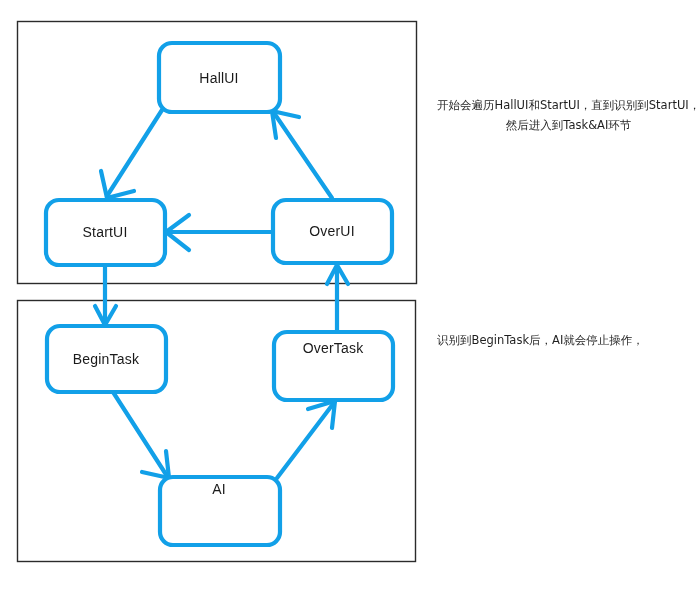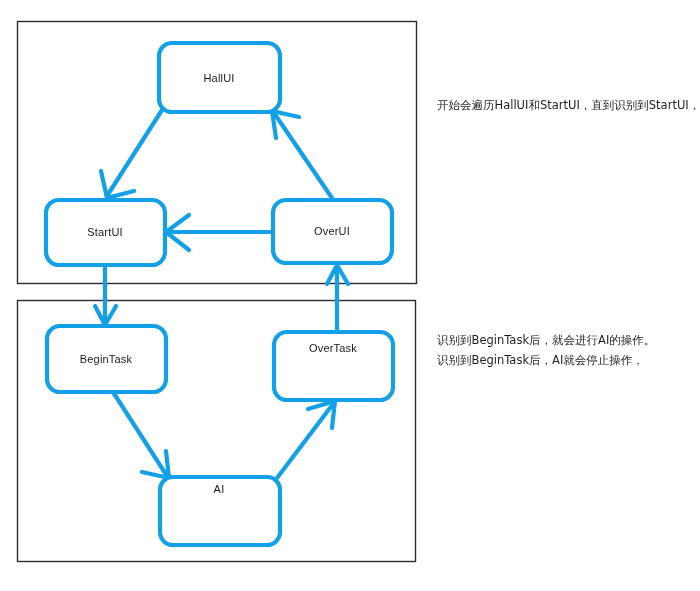--- a/index.html
+++ b/index.html
@@ -36,21 +36,21 @@
     position: absolute;
     left: 0;
     top: 0;
     width: 700px;
     height: 591px;
     pointer-events: none;
   }
 
   .node-label {
     position: absolute;
-    font-size: 11px;
+    font-size: 14px;
     color: #1a1a1a;
     font-family: "Liberation Sans", "DejaVu Sans", sans-serif;
     white-space: nowrap;
     transform: translate(-50%, -50%);
     letter-spacing: 0.2px;
   }
 
   .annotation {
     position: absolute;
     font-size: 11.5px;
@@ -141,20 +141,20 @@
 
     <span class="node-label" style="left:106px; top:359px;">BeginTask</span>
 
     <span class="node-label" style="left:333px; top:348px;">OverTask</span>
 
     <span class="node-label" style="left:219px; top:489px;">AI</span>
   </div>
 
   <div class="annotation" style="left:437px; top:95px;text-align:center;">
     <span class="ann-line">开始会遍历HallUI和StartUI，直到识别到StartUI，</span>
+    <span class="ann-line">然后进入到Task&amp;AI环节</span>
   </div>
 
   <div class="annotation" style="left:437px; top:330px;">
-    <span class="ann-line">识别到BeginTask后，就会进行AI的操作。</span>
     <span class="ann-line">识别到BeginTask后，AI就会停止操作，</span>
   </div>
 
 </div>
 
 </body></html>

